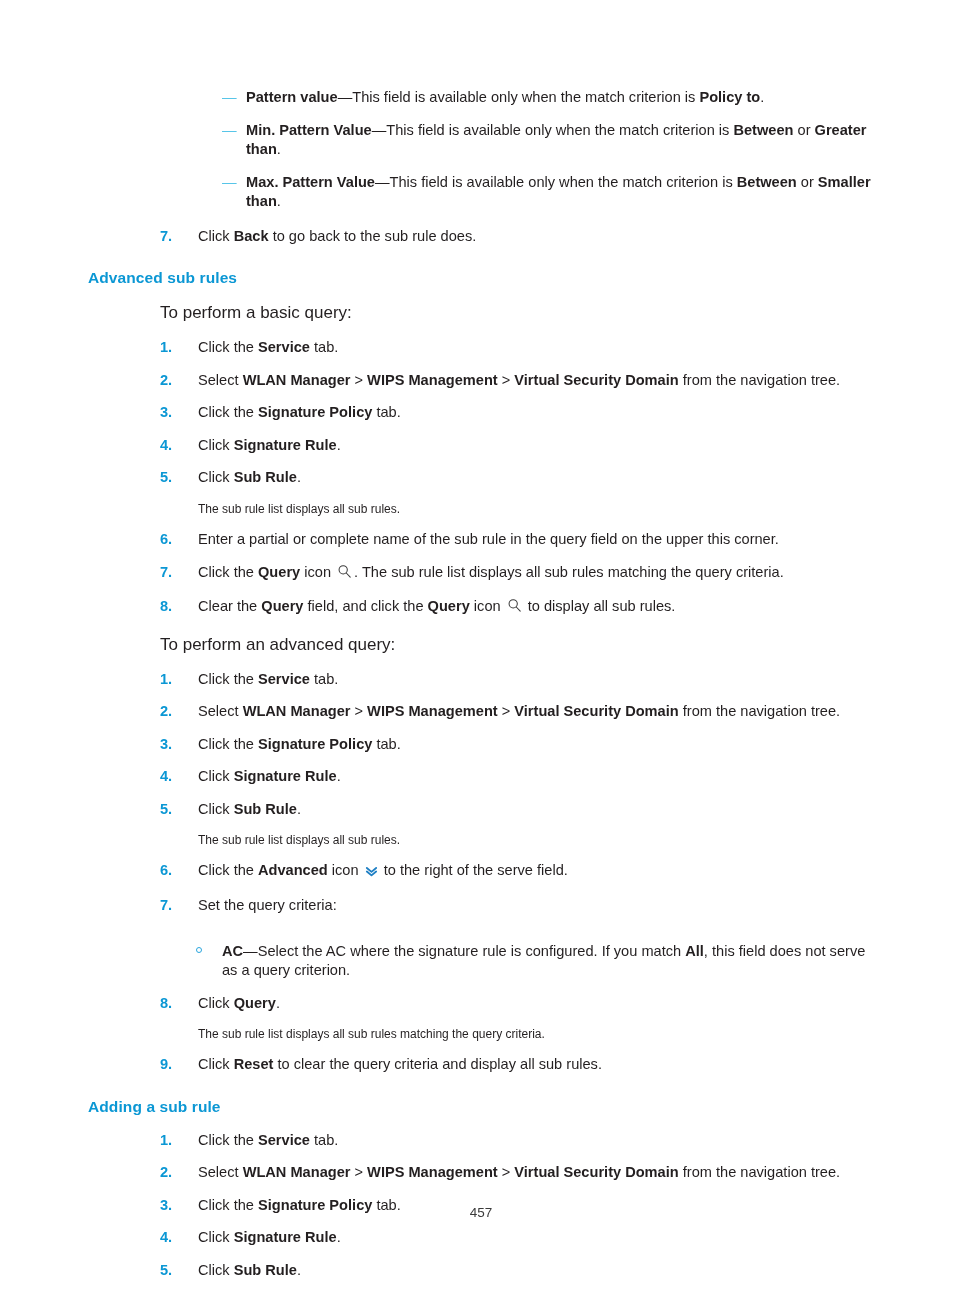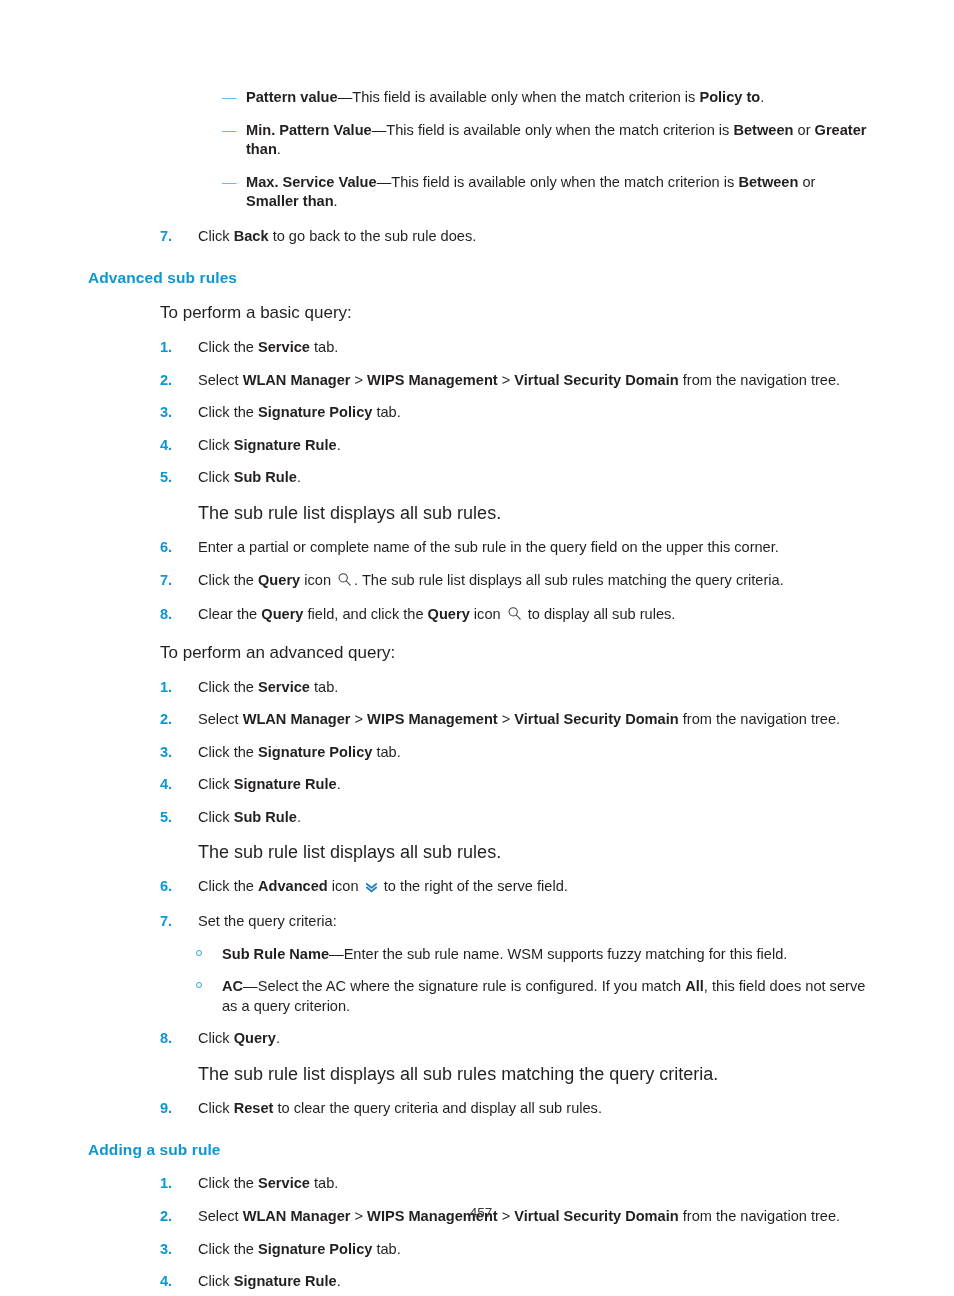--- a/index.html
+++ b/index.html
@@ -66,21 +66,21 @@
     left: 160px;
     top: 0;
     width: 30px;
     color: #0b97d4;
     font-weight: bold;
     font-size: 14.6px;
     text-align: left;
   }
   
   .ocont {
-    font-size: 18px;
+    font-size: 12px;
     line-height: 1.34;
     padding: 0 82px 0 198px;
     margin: 0;
   }
 
   
   .dlist { margin: 0; padding: 0; list-style: none; }
   .ditem {
     position: relative;
     font-size: 14.6px;
@@ -163,21 +163,21 @@
 
       <li class="ditem">
         <span class="dash">—</span>
         <b>Min. Pattern Value</b><span>—</span><span>This field is available only when the match criterion is </span><b>Between</b><span> or </span><b>Greater than</b><span>.</span>
       </li>
 
       <div class="gap-sm"></div>
 
       <li class="ditem">
         <span class="dash">—</span>
-        <b>Max. Service Value</b><span>—</span><span>This field is available only when the match criterion is </span><b>Between</b><span> or </span><b>Smaller than</b><span>.</span>
+        <b>Max. Pattern Value</b><span>—</span><span>This field is available only when the match criterion is </span><b>Between</b><span> or </span><b>Smaller than</b><span>.</span>
       </li>
     </ul>
 
     <div class="gap-md"></div>
 
     <div class="oitem">
       <span class="num">7.</span>
       <span>Click </span><b>Back</b><span> to go back to the sub rule does.</span>
     </div>
 
@@ -297,24 +297,20 @@
     <div class="gap-sm"></div>
 
     <div class="oitem">
       <span class="num">7.</span>
       <span>Set the query criteria:</span>
     </div>
 
     <div class="gap-sm"></div>
 
     <ul class="clist">
-      <li class="citem">
-        <span class="circ"></span>
-        <b>Sub Rule Name</b><span>—</span><span>Enter the sub rule name. WSM supports fuzzy matching for this field.</span>
-      </li>
       <div class="gap-sm"></div>
       <li class="citem">
         <span class="circ"></span>
         <b>AC</b><span>—</span><span>Select the AC where the signature rule is configured. If you match </span><b>All</b><span>, this field does not serve as a query criterion.</span>
       </li>
     </ul>
 
     <div class="gap-sm"></div>
 
     <div class="oitem">

